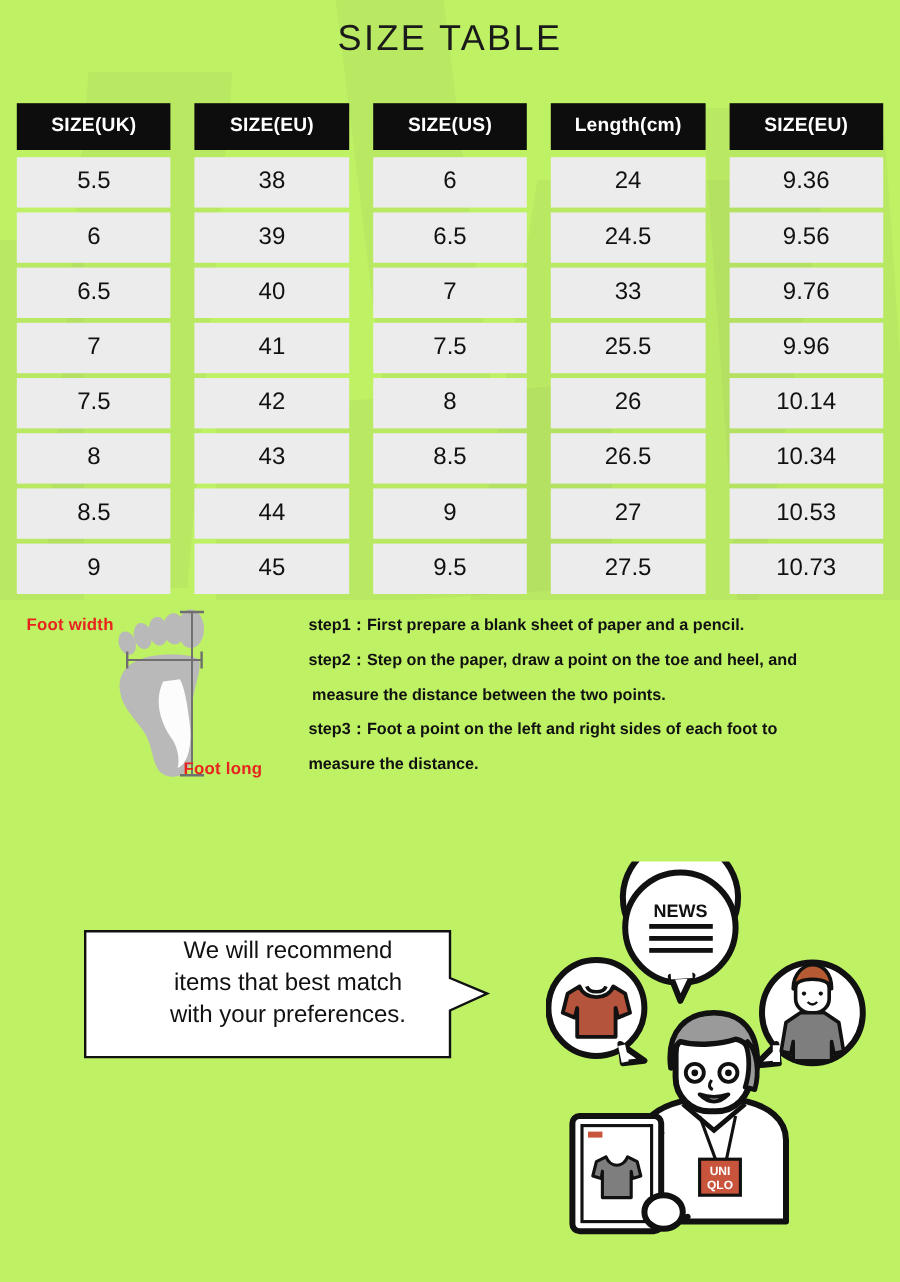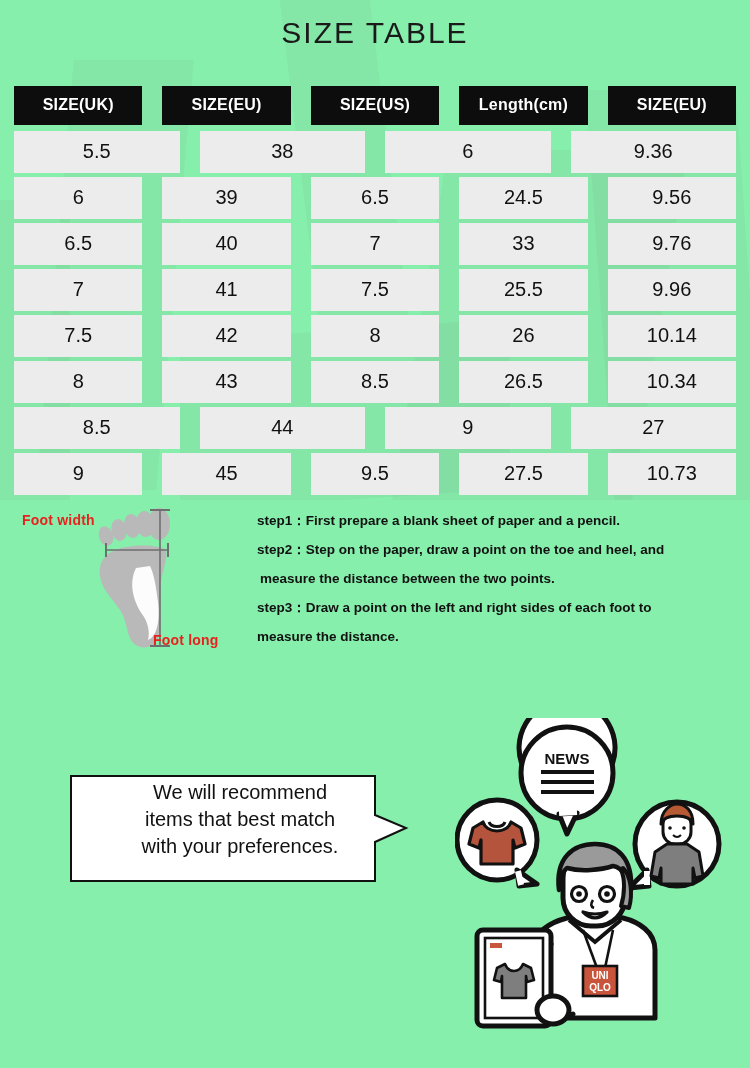--- a/index.html
+++ b/index.html
@@ -9,21 +9,21 @@
     height: 1068px;
     background: #ffffff;
     font-family: "Liberation Sans", sans-serif;
     overflow: hidden;
   }
 
   #page {
     position: relative;
     width: 750px;
     height: 1068px;
-    background: #86efac;
+    background: #bef264;
     overflow: hidden;
   }
 
   
   .ghost-bg {
     position: absolute;
     left: 0; top: 0;
     width: 750px; height: 500px;
     overflow: hidden;
     pointer-events: none;
@@ -188,20 +188,21 @@
       <div class="cell head">SIZE(EU)</div>
       <div class="cell head">SIZE(US)</div>
       <div class="cell head">Length(cm)</div>
       <div class="cell head">SIZE(EU)</div>
     </div>
 
     <div class="row">
       <div class="cell">5.5</div>
       <div class="cell">38</div>
       <div class="cell">6</div>
+      <div class="cell">24</div>
       <div class="cell">9.36</div>
     </div>
     <div class="row">
       <div class="cell">6</div>
       <div class="cell">39</div>
       <div class="cell">6.5</div>
       <div class="cell">24.5</div>
       <div class="cell">9.56</div>
     </div>
     <div class="row">
@@ -230,20 +231,21 @@
       <div class="cell">43</div>
       <div class="cell">8.5</div>
       <div class="cell">26.5</div>
       <div class="cell">10.34</div>
     </div>
     <div class="row">
       <div class="cell">8.5</div>
       <div class="cell">44</div>
       <div class="cell">9</div>
       <div class="cell">27</div>
+      <div class="cell">10.53</div>
     </div>
     <div class="row">
       <div class="cell">9</div>
       <div class="cell">45</div>
       <div class="cell">9.5</div>
       <div class="cell">27.5</div>
       <div class="cell">10.73</div>
     </div>
   </div>
 
@@ -280,21 +282,21 @@
         <line x1="160" y1="45" x2="160" y2="59" stroke="#6f6f6f" stroke-width="2"></line>
       </svg>
       <div class="lbl-width">Foot width</div>
       <div class="lbl-long">Foot long</div>
     </div>
 
     <div class="steps">
       <div class="step-line">step1：First prepare a blank sheet of paper and a pencil.</div>
       <div class="step-line">step2：Step on the paper, draw a point on the toe and heel, and</div>
       <div class="step-line indent">measure the distance between  the two points.</div>
-      <div class="step-line">step3：Draw a point on the left and right sides of each foot to</div>
+      <div class="step-line">step3：Foot a point on the left and right sides of each foot to</div>
       <div class="step-line">measure the distance.</div>
     </div>
   </div>
 
   <div class="promo">
 
     <div class="speech-box">
       <svg width="340" height="107" viewBox="0 0 340 107">
         <path d="M 1 1 L 305 1 L 305 40 L 336 53 L 305 67 L 305 106 L 1 106 Z" fill="#ffffff" stroke="#111111" stroke-width="2"></path>
       </svg>

